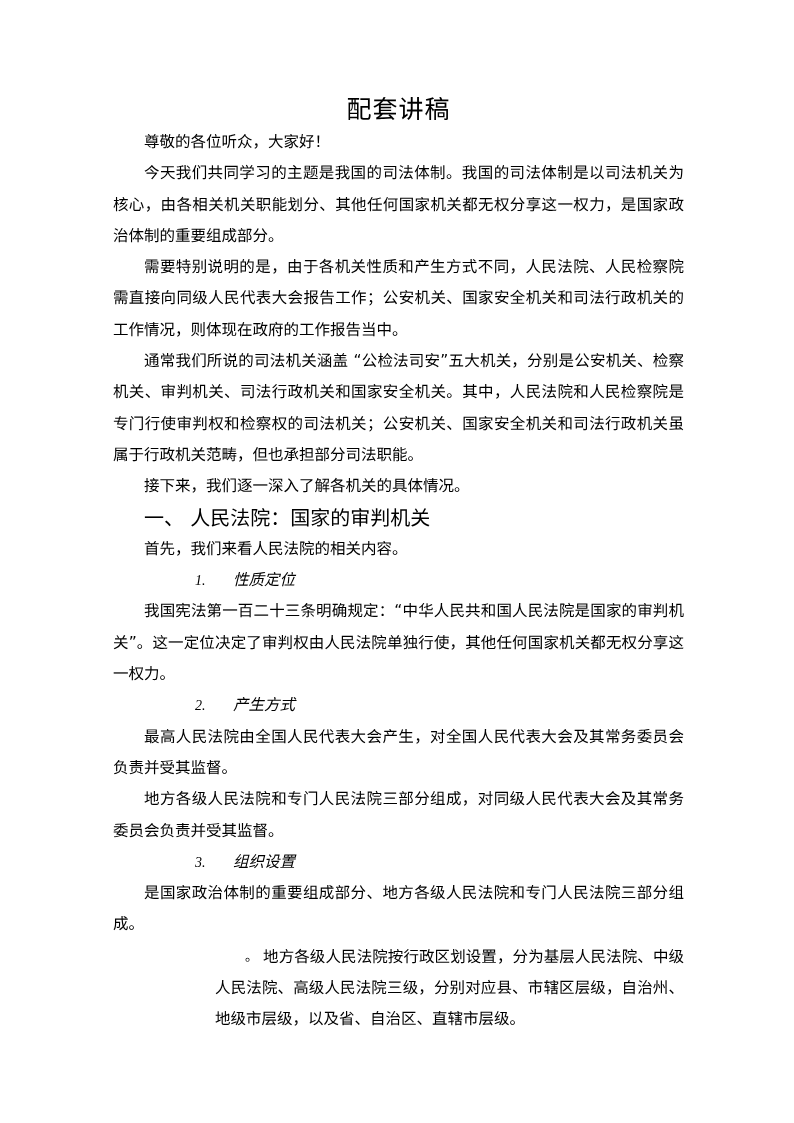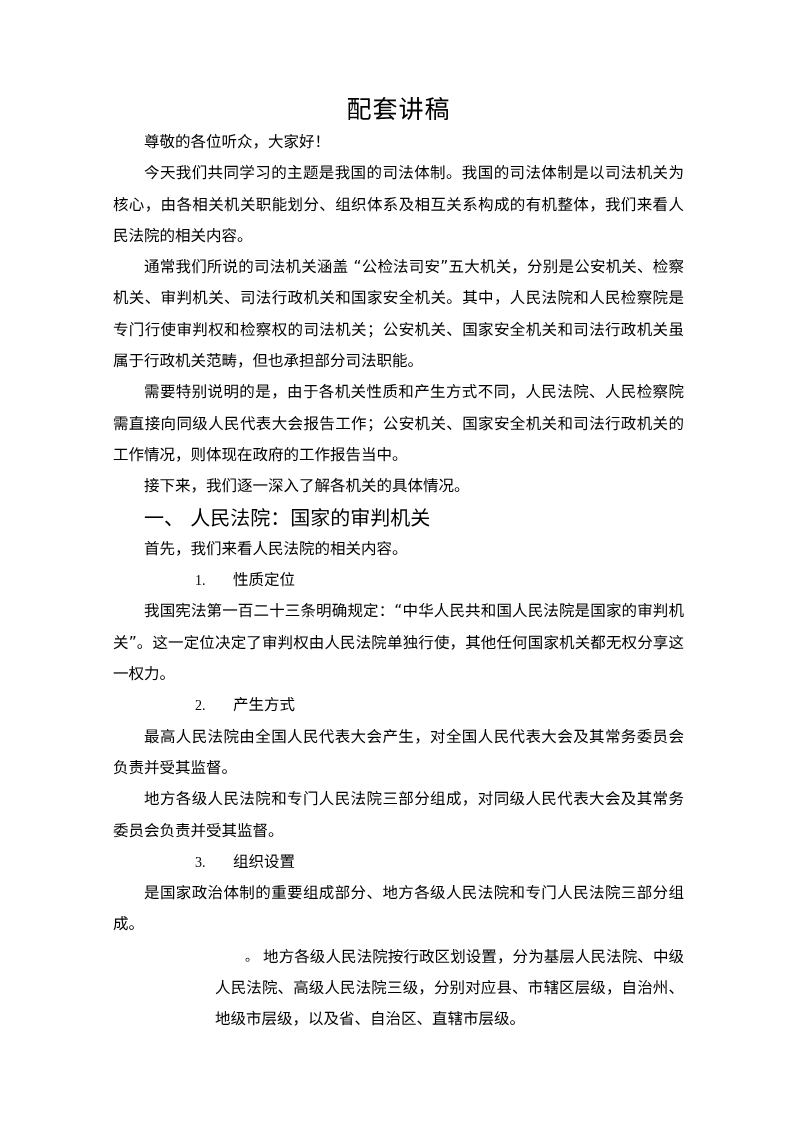--- a/index.html
+++ b/index.html
@@ -59,20 +59,21 @@
   }
 
   
   .numitem {
     font-size: 15.5px;
     line-height: 31.3px;
     margin: 0;
     text-indent: 0;
     padding-left: 82px;
     white-space: nowrap;
+    font-style: italic;
   }
   .numitem .num {
     display: inline-block;
     width: 38px;
     font-family: "Liberation Serif", "DejaVu Serif", serif;
     font-size: 14px;
   }
 
   
   .bulletitem {
@@ -102,25 +103,25 @@
 </head>
 <body>
 
 <div class="page">
   <div class="content">
 
     <h1 class="doc-title">配套讲稿</h1>
 
     <p class="para">尊敬的各位听众，大家好！</p>
 
-    <p class="para">今天我们共同学习的主题是我国的司法体制。我国的司法体制是以司法机关为核心，由各相关机关职能划分、组织体系及相互关系构成的有机整体，我们来看人民法院的相关内容。</p>
+    <p class="para">今天我们共同学习的主题是我国的司法体制。我国的司法体制是以司法机关为核心，由各相关机关职能划分、其他任何国家机关都无权分享这一权力，是国家政治体制的重要组成部分。</p>
+
+    <p class="para">需要特别说明的是，由于各机关性质和产生方式不同，人民法院、人民检察院需直接向同级人民代表大会报告工作；公安机关、国家安全机关和司法行政机关的工作情况，则体现在政府的工作报告当中。</p>
 
     <p class="para">通常我们所说的司法机关涵盖 “公检法司安”五大机关，分别是公安机关、检察机关、审判机关、司法行政机关和国家安全机关。其中，人民法院和人民检察院是专门行使审判权和检察权的司法机关；公安机关、国家安全机关和司法行政机关虽属于行政机关范畴，但也承担部分司法职能。</p>
-
-    <p class="para">需要特别说明的是，由于各机关性质和产生方式不同，人民法院、人民检察院需直接向同级人民代表大会报告工作；公安机关、国家安全机关和司法行政机关的工作情况，则体现在政府的工作报告当中。</p>
 
     <p class="para">接下来，我们逐一深入了解各机关的具体情况。</p>
 
     <p class="heading-line">一、 人民法院：国家的审判机关</p>
 
     <p class="para">首先，我们来看人民法院的相关内容。</p>
 
     <p class="numitem">
       <span class="num">1.</span><span>性质定位</span>
     </p>

